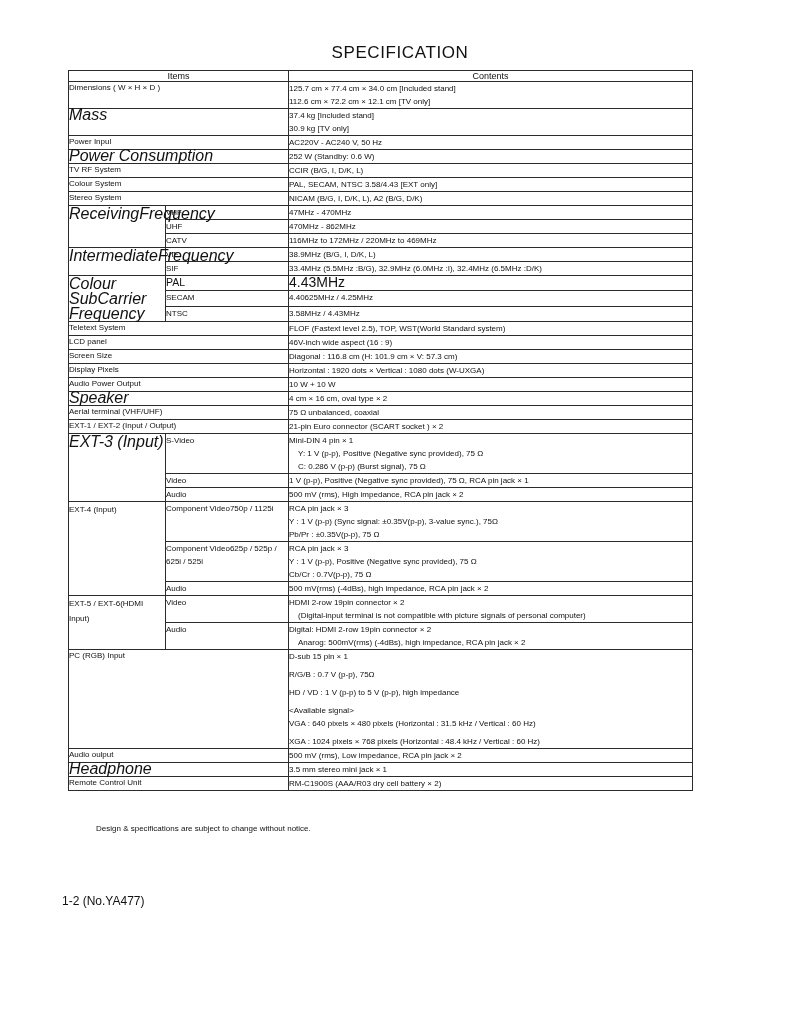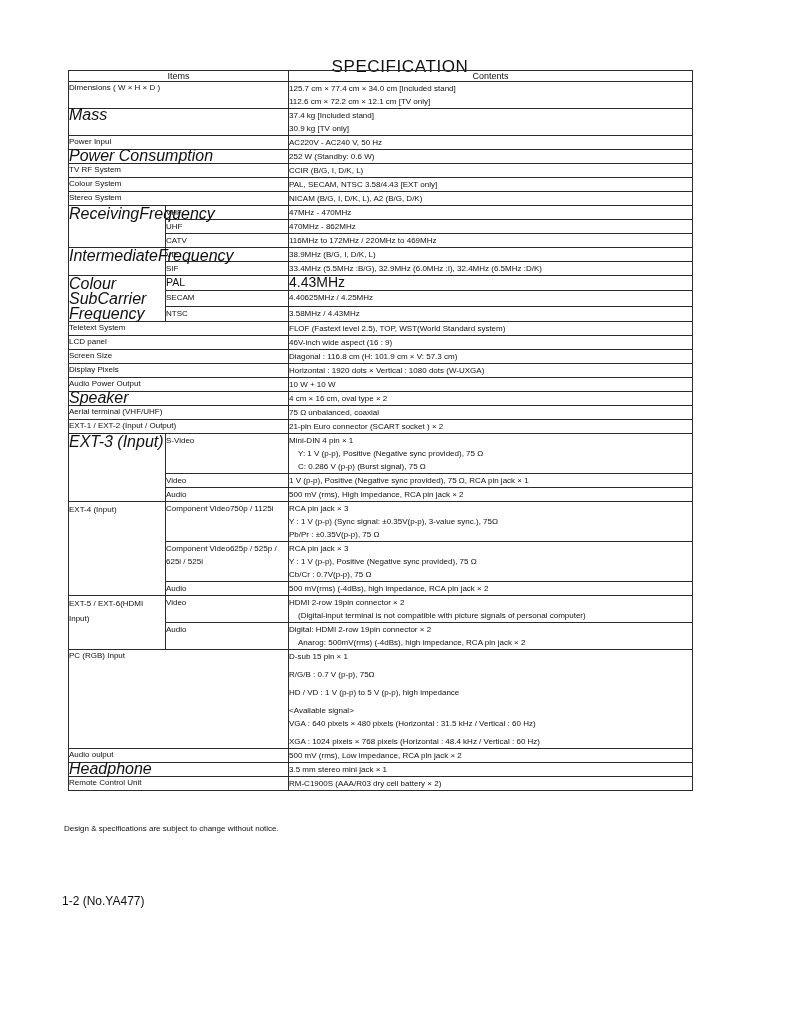--- a/index.html
+++ b/index.html
@@ -28,21 +28,21 @@
     line-height:200px;
     white-space:nowrap;
     z-index:0;
     pointer-events:none;
     user-select:none;
   }
 
   
   .doc-title {
     position:absolute;
-    top:57px; left:0; width:800px;
+    top:43px; left:0; width:800px;
     text-align:center;
     font-size:17px;
     letter-spacing:0.6px;
     z-index:2;
   }
 
   
   .spec-wrap {
     position:absolute;
     left:68px; top:70px;
@@ -94,21 +94,21 @@
     font-size:8px;
   }
   .cell-content .line { display:block; white-space:nowrap; }
   .cell-content .line.indent { padding-left:9px; }
   .cell-content .line.gap { margin-top:5px; }
   .cell-content .line.big { font-size:14px; }
 
   
   .note {
     position:absolute;
-    left:64px; top:824px;
+    left:96px; top:824px;
     font-size:8px;
     z-index:2;
   }
   .page-num {
     position:absolute;
     left:62px; top:894px;
     font-size:12px;
     z-index:2;
   }
 </style>

